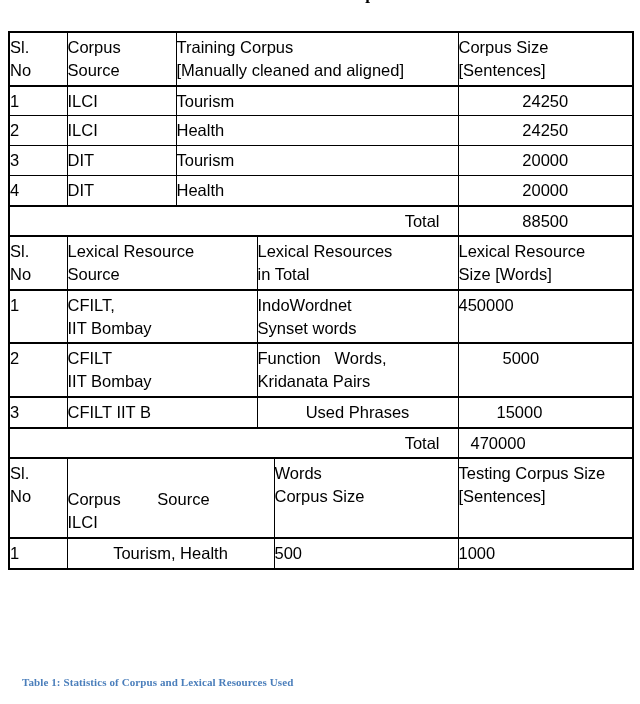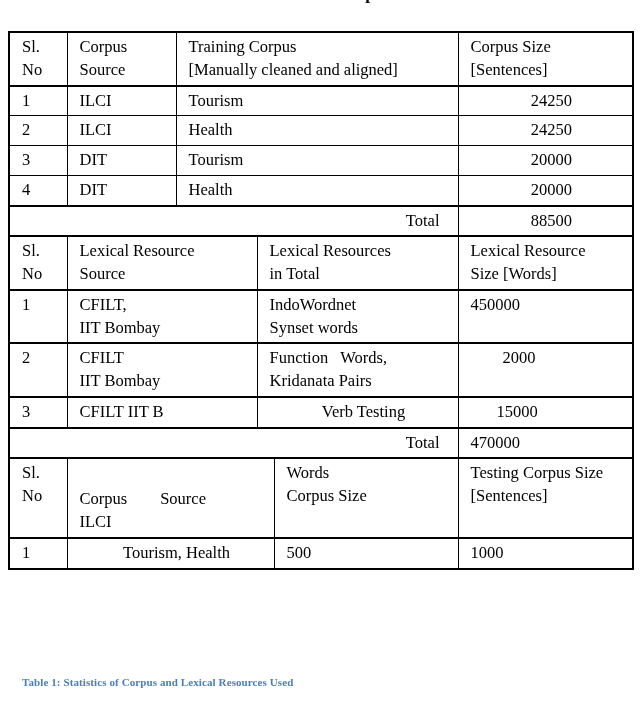--- a/index.html
+++ b/index.html
@@ -40,23 +40,23 @@
   table.tbl {
     border-collapse: collapse;
     table-layout: fixed;
     width: 624px;
   }
 
   table.tbl td {
     border: 1px solid #000000;
     font-size: 16.5px;
     line-height: 1.38;
-    padding: 3px 0 3px 12px;
+    padding: 3px 0 3px 0;
     vertical-align: top;
-    font-family: Liberation Serif, serif;
+    font-family: Liberation Sans, sans-serif;
   }
 
   
   table.tbl td.thick-top { border-top-width: 2px; }
   table.tbl td.thick-bottom { border-bottom-width: 2px; margin-top: 25px; }
   table.tbl td.thick-left { border-left-width: 2px; }
   table.tbl td.thick-right { border-right-width: 2px; }
 
   .cell-pad { padding-left: 8px; padding-right: 6px; }
 
@@ -183,27 +183,27 @@
     <tr>
       <td class="thick-top thick-left cell-pad tl">2</td>
       <td class="thick-top cell-pad tl" colspan="2">
         <span class="line">CFILT</span>
         <span class="line">IIT Bombay</span>
       </td>
       <td class="thick-top cell-pad tl" colspan="3">
         <span class="line" style="white-space:pre;">Function   Words,</span>
         <span class="line">Kridanata Pairs</span>
       </td>
-      <td class="thick-top thick-right tc" colspan="2" style="text-align:left;padding-left:44px;">2000</td>
+      <td class="thick-top thick-right tc" colspan="2" style="text-align:left;padding-left:44px;">5000</td>
     </tr>
 
     <tr>
       <td class="thick-top thick-left cell-pad tl">3</td>
       <td class="thick-top cell-pad tl" colspan="2">CFILT IIT B</td>
-      <td class="thick-top cell-pad tc" colspan="3">Verb Testing</td>
+      <td class="thick-top cell-pad tc" colspan="3">Used Phrases</td>
       <td class="thick-top thick-right tc" colspan="2" style="text-align:left;padding-left:38px;">15000</td>
     </tr>
 
     <tr>
       <td class="thick-top thick-left thick-bottom tr" colspan="6" style="padding-right:18px;">Total</td>
       <td class="thick-top thick-bottom thick-right tl" colspan="2" style="padding-left:12px;">470000</td>
     </tr>
 
     <tr>
       <td class="thick-top thick-left cell-pad tl">

